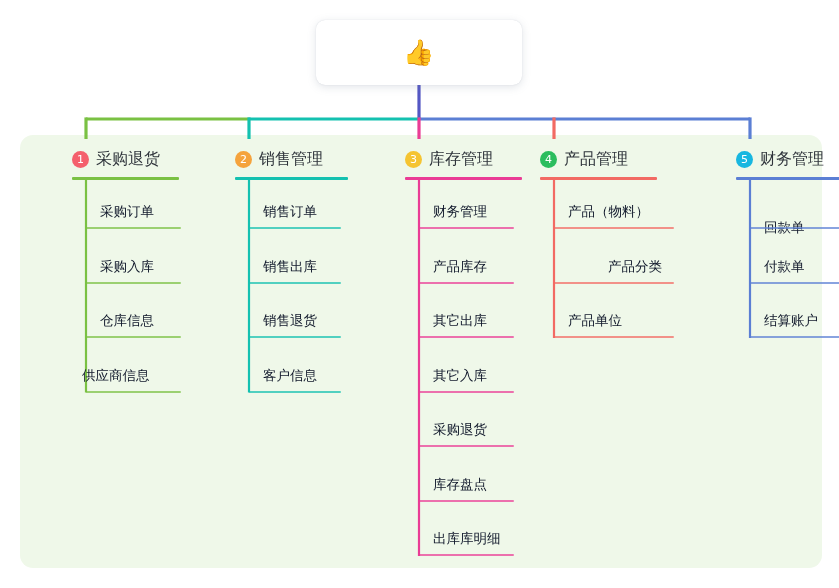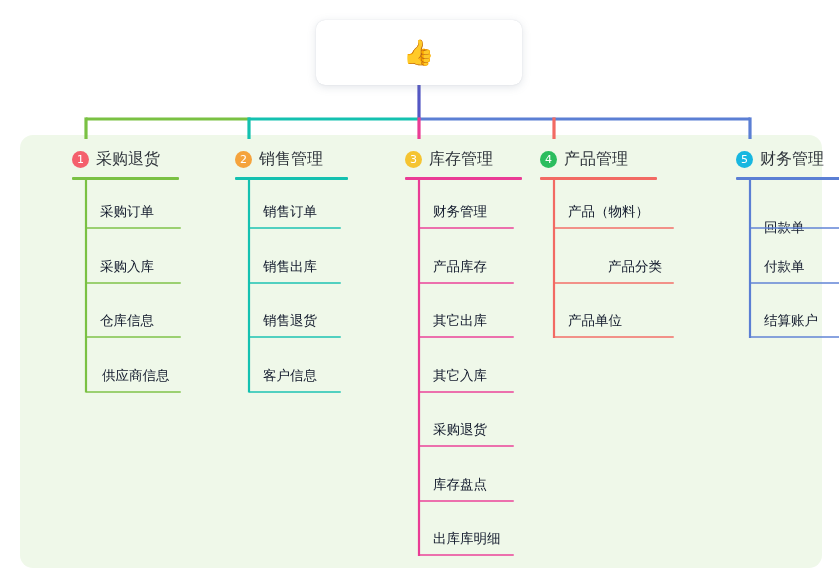--- a/index.html
+++ b/index.html
@@ -131,21 +131,21 @@
         </div>
         <div class="head-rule" style="background: rgb(91, 127, 212); width: 113px; margin-left: 45px;"></div>
       </div>
     </div>
 <div class="leaf" style="left: 100px; top: 203px;">采购订单</div>
     <div class="leaf-rule" style="left: 86px; top: 227px; width: 95px; background: rgb(122, 193, 67); opacity: 0.72;"></div>
     <div class="leaf" style="left: 100px; top: 257.5px;">采购入库</div>
     <div class="leaf-rule" style="left: 86px; top: 281.5px; width: 95px; background: rgb(122, 193, 67); opacity: 0.72;"></div>
     <div class="leaf" style="left: 100px; top: 312px;">仓库信息</div>
     <div class="leaf-rule" style="left: 86px; top: 336px; width: 95px; background: rgb(122, 193, 67); opacity: 0.72;"></div>
-    <div class="leaf" style="left: 102px; top: 366.5px;">供应商信息</div>
+    <div class="leaf" style="left: 82px; top: 366.5px;">供应商信息</div>
     <div class="leaf-rule" style="left: 86px; top: 390.5px; width: 95px; background: rgb(122, 193, 67); opacity: 0.72;"></div>
     <div class="leaf" style="left: 263px; top: 203px;">销售订单</div>
     <div class="leaf-rule" style="left: 249px; top: 227px; width: 92px; background: rgb(20, 193, 176); opacity: 0.72;"></div>
     <div class="leaf" style="left: 263px; top: 257.5px;">销售出库</div>
     <div class="leaf-rule" style="left: 249px; top: 281.5px; width: 92px; background: rgb(20, 193, 176); opacity: 0.72;"></div>
     <div class="leaf" style="left: 263px; top: 312px; font-family: Liberation Mono, monospace;">销售退货</div>
     <div class="leaf-rule" style="left: 249px; top: 336px; width: 92px; background: rgb(20, 193, 176); opacity: 0.72;"></div>
     <div class="leaf" style="left: 263px; top: 366.5px;">客户信息</div>
     <div class="leaf-rule" style="left: 249px; top: 390.5px; width: 92px; background: rgb(20, 193, 176); opacity: 0.72;"></div>
     <div class="leaf" style="left: 433px; top: 203px;">财务管理</div>

